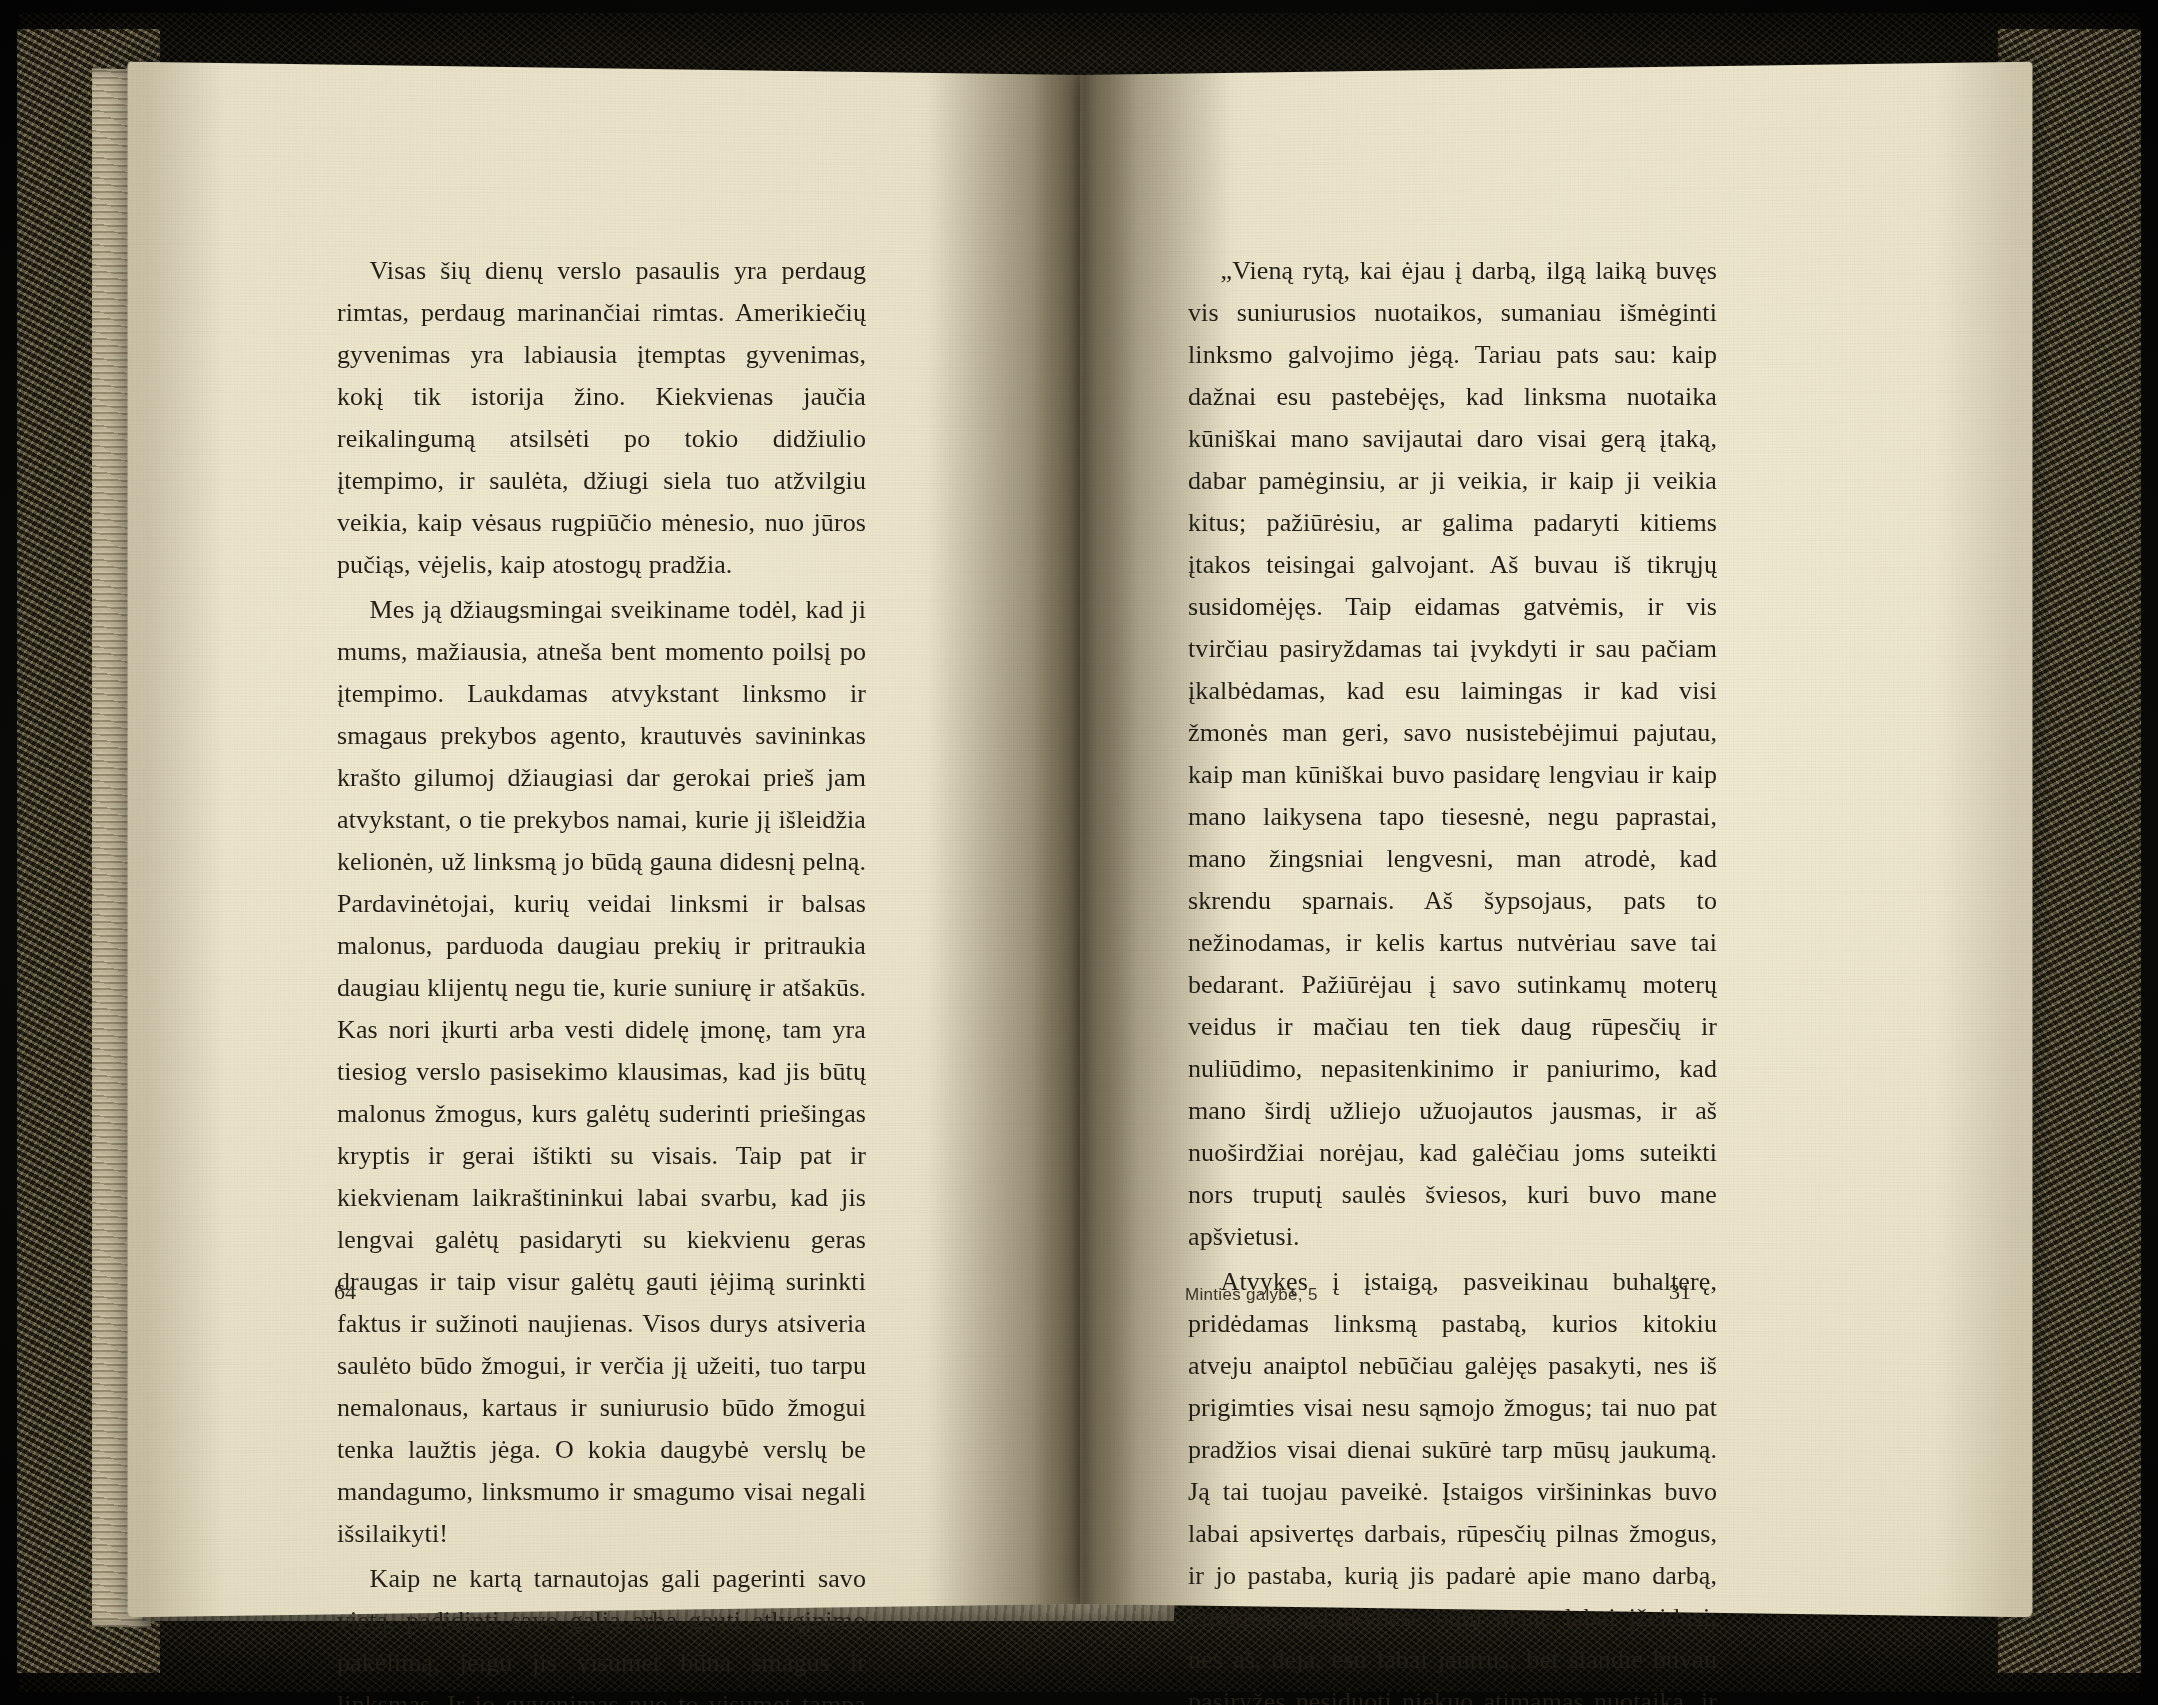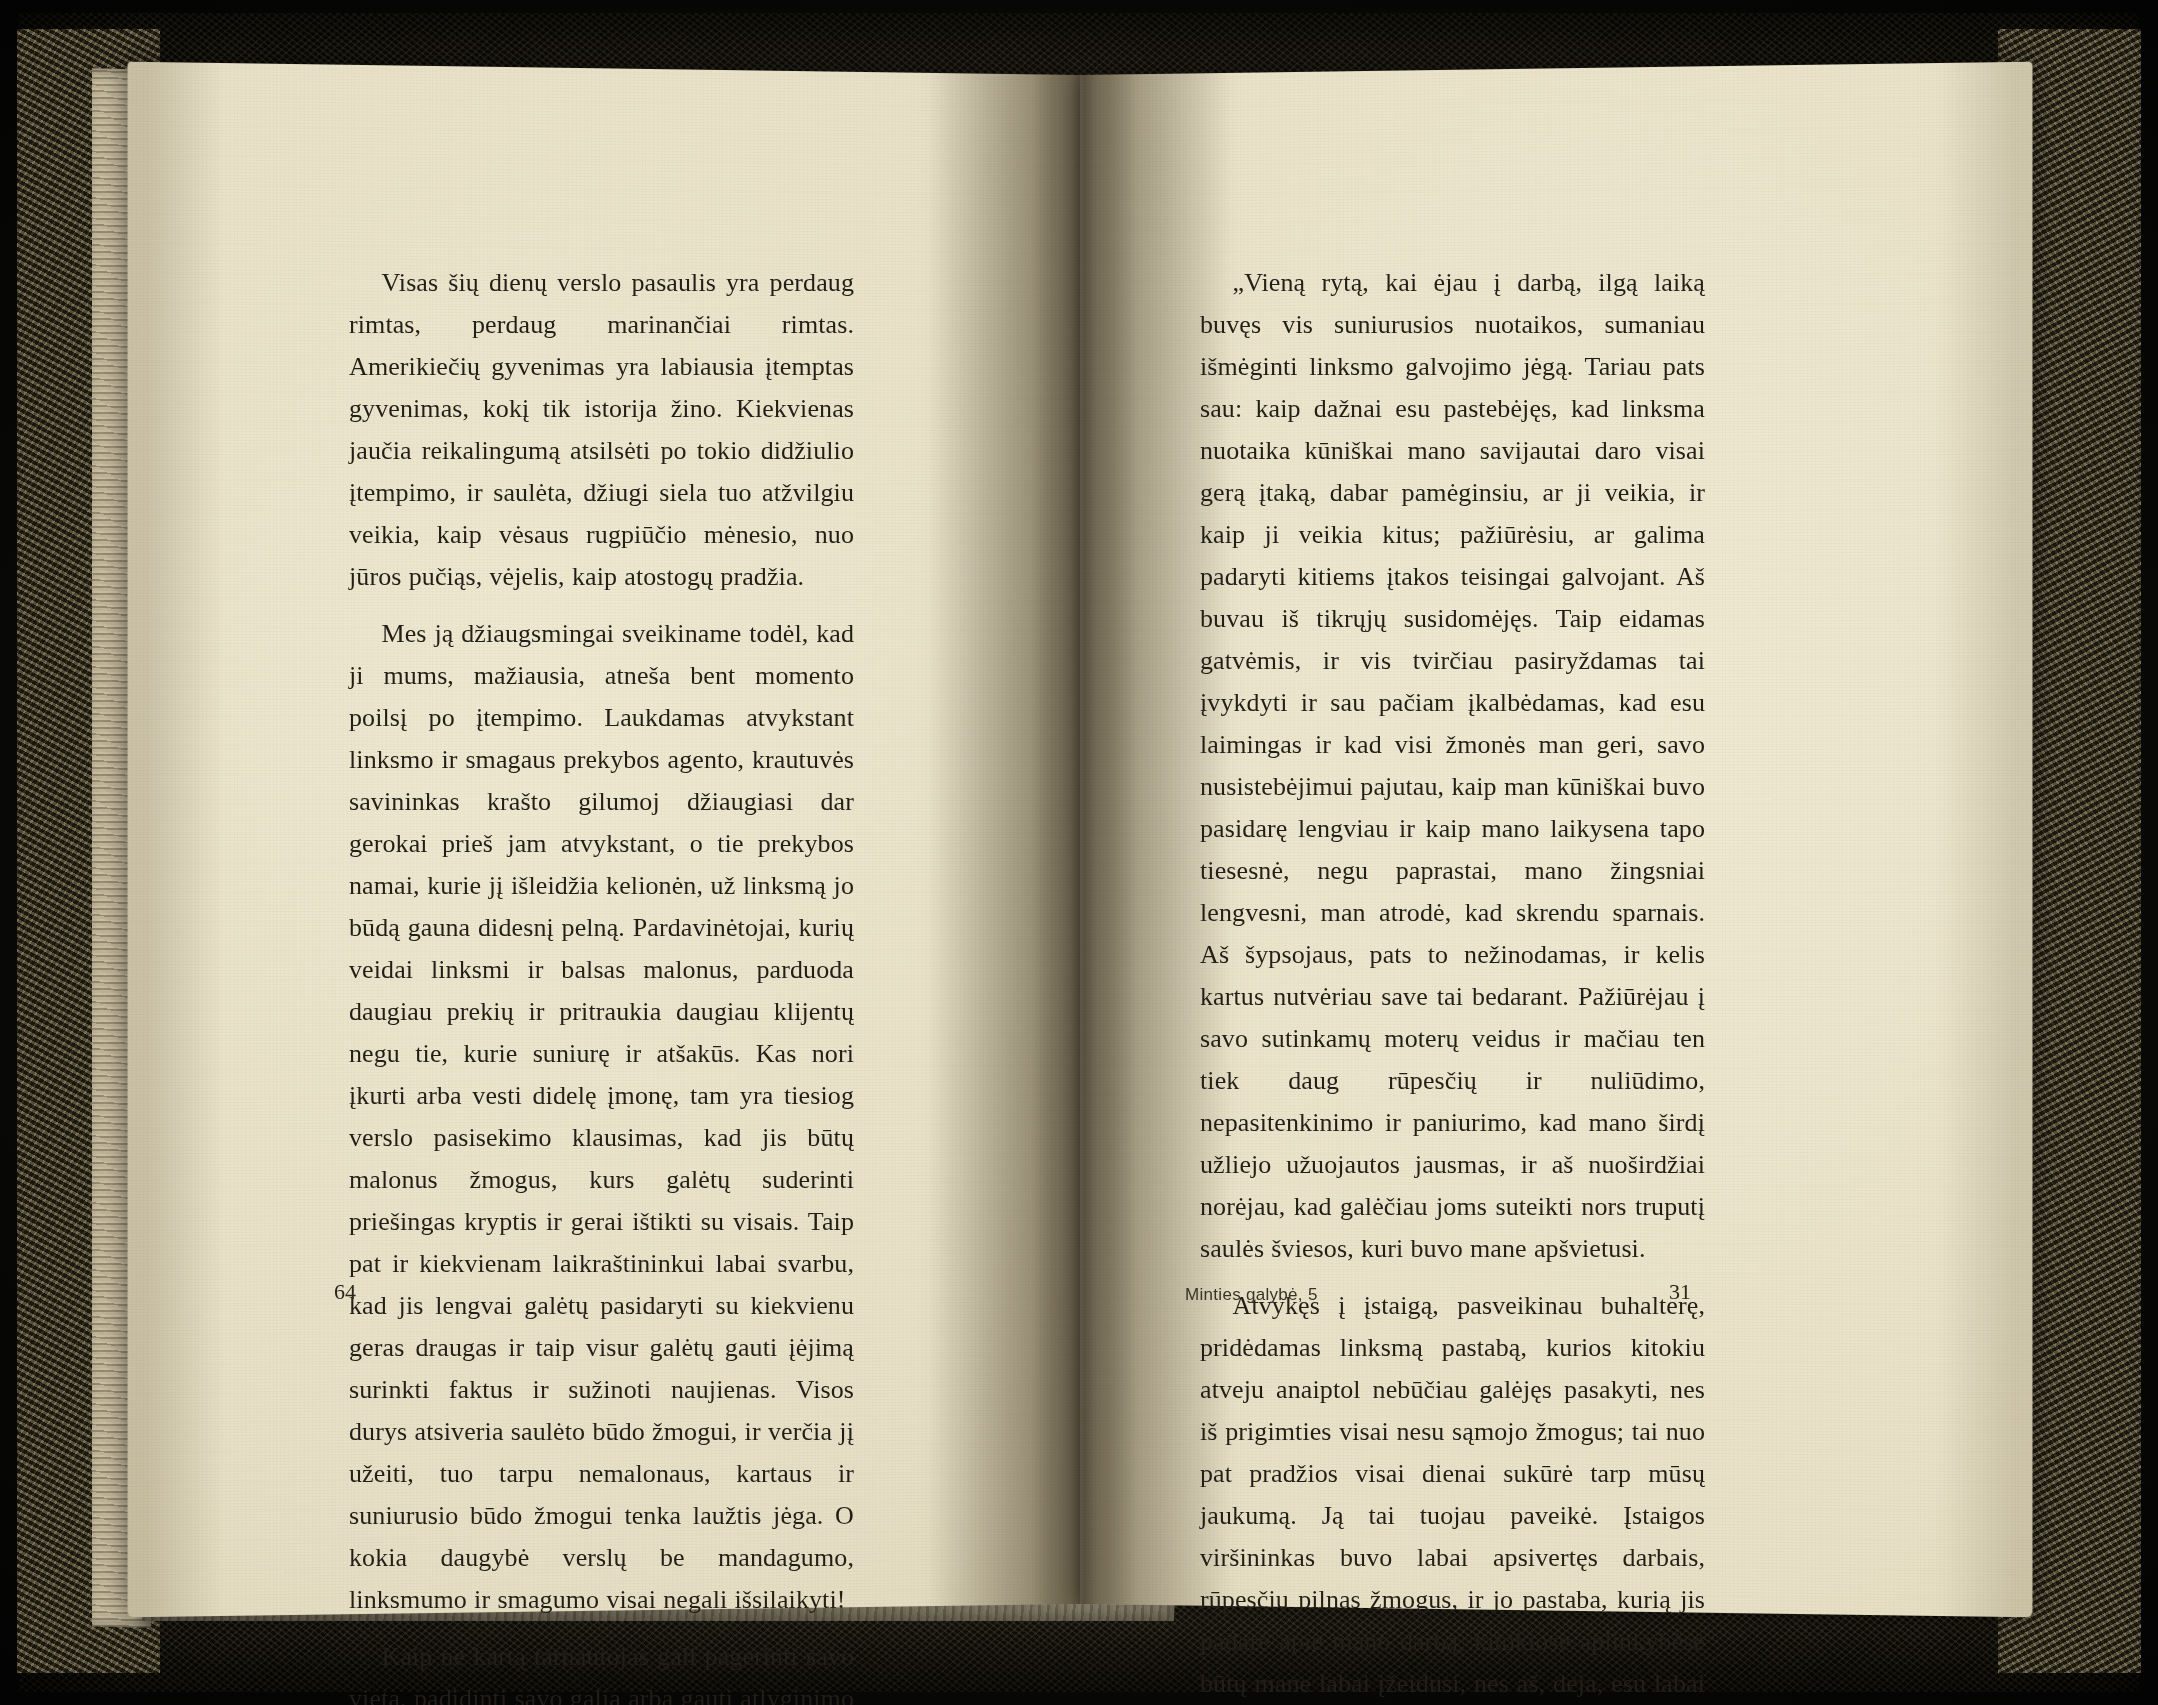--- a/index.html
+++ b/index.html
@@ -180,21 +180,21 @@
     left: 191px;
     top: 172px;
     width: 535px;
   }
   .textcol.right {
     left: 1042px;
     top: 172px;
     width: 535px;
   }
   .textcol p {
-    margin: 15px;
+    margin: 3px;
     text-indent: 32.5px;
   }
 
   .folio {
     position: absolute;
     font-family: "Liberation Serif", serif;
     font-size: 22px;
     color: #2a251c;
   }
   .folio-left  { left: 191px;  top: 1204px; }

